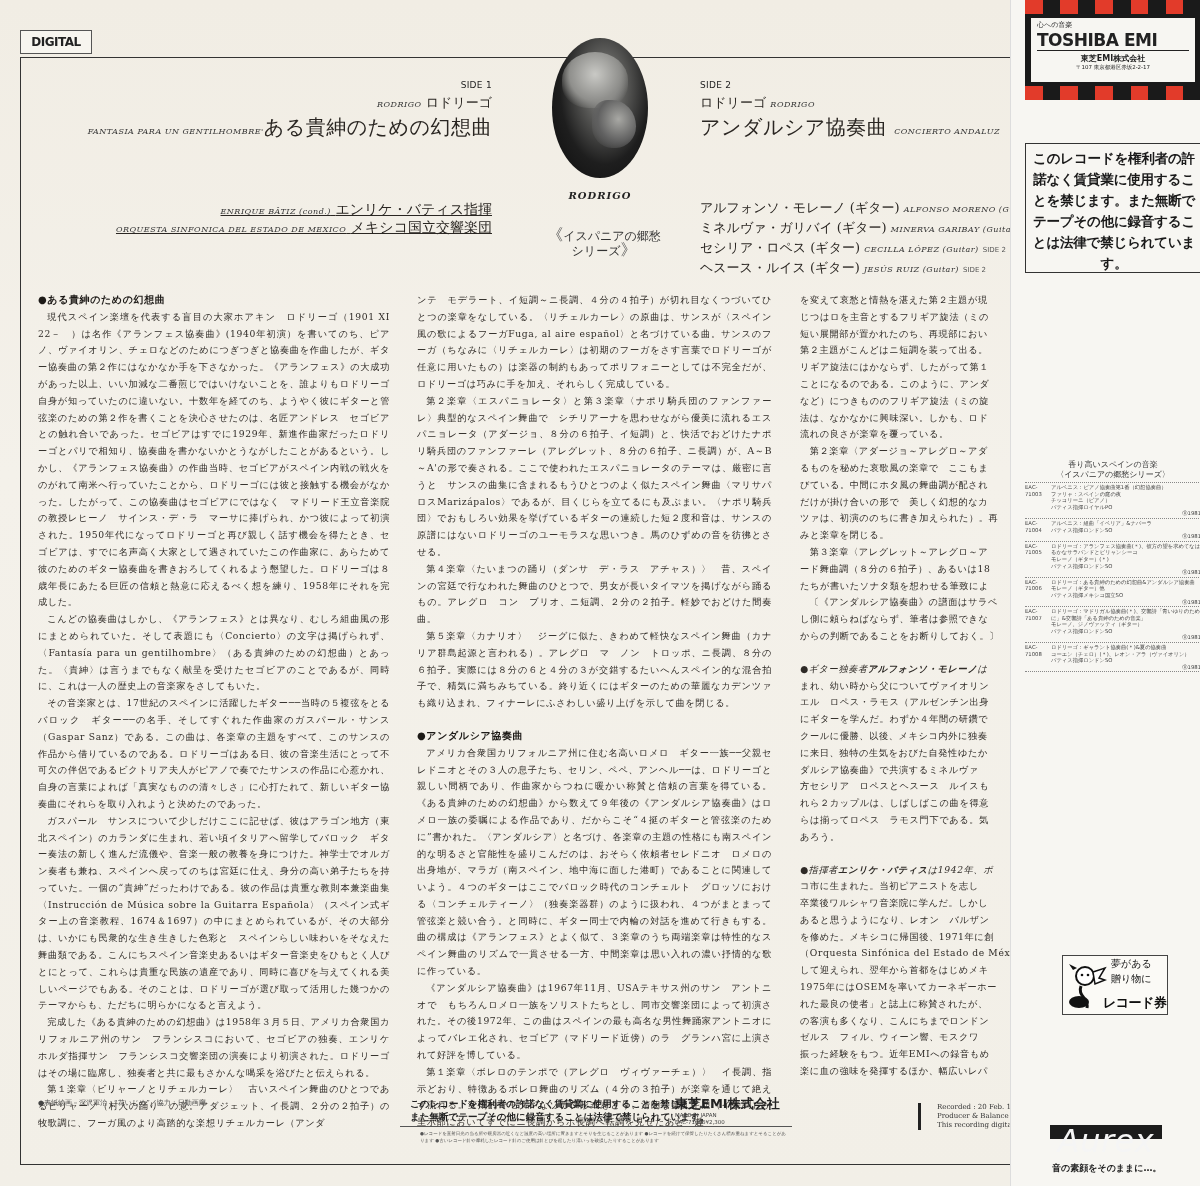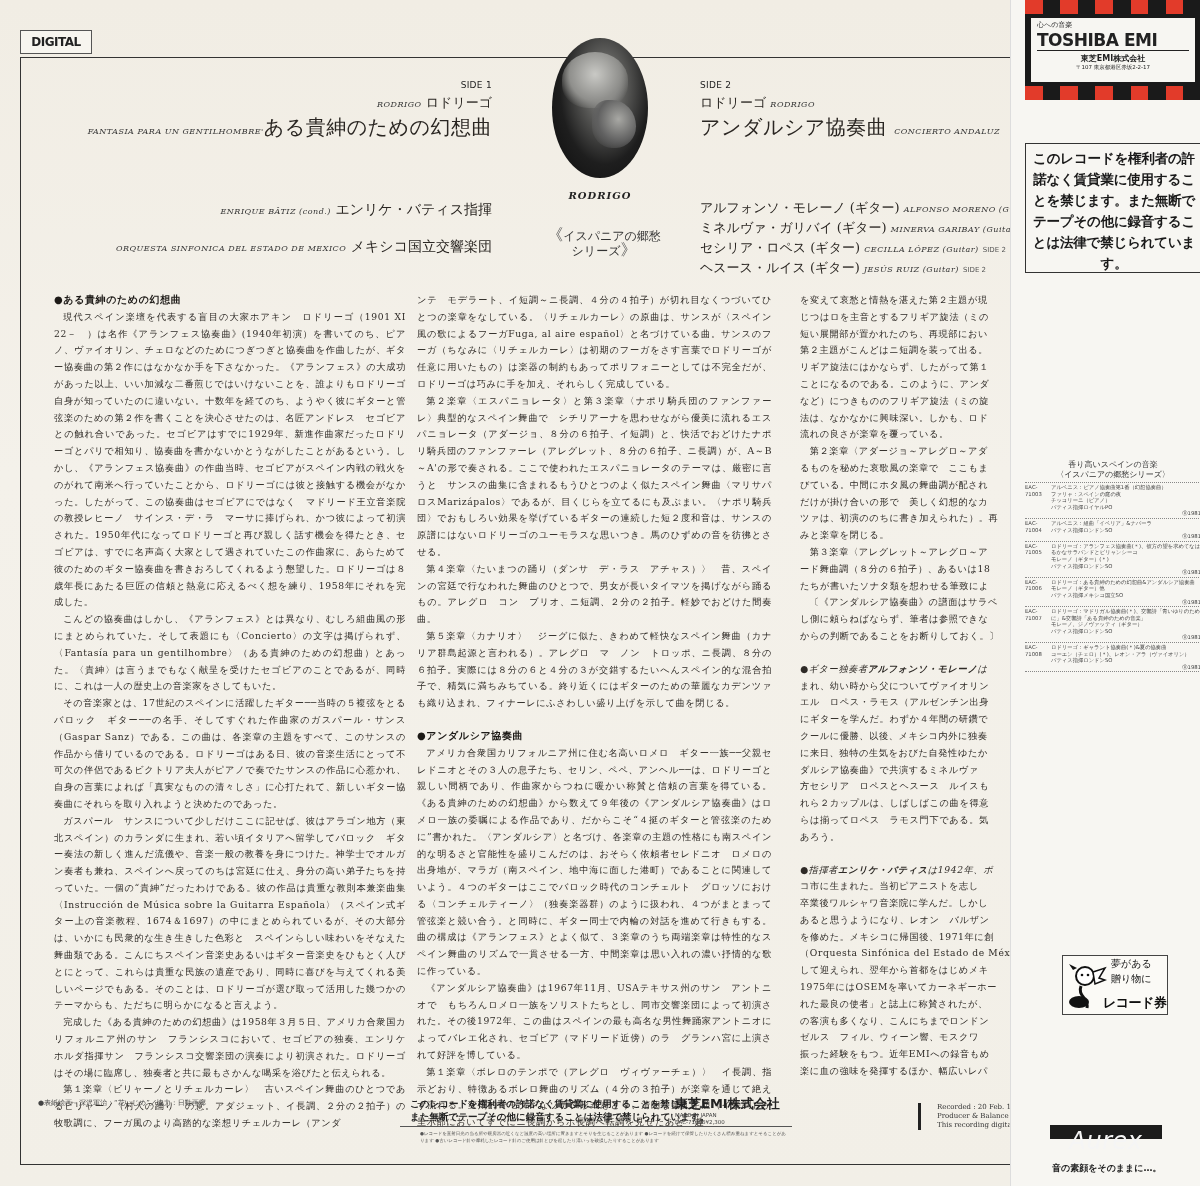--- a/index.html
+++ b/index.html
@@ -31,21 +31,21 @@
   .side-label {
     font-family: "DejaVu Sans", sans-serif; font-weight: normal; font-size: 9px;
     letter-spacing: 0.3px; color: #222;
   }
   .composer-line { font-size: 13px; margin-top: 4px; }
   .composer-line .en, .title-line .en, .credit .en, .performer .en {
     font-style: italic; font-size: 8px; letter-spacing: 0.5px; color: #333;
   }
   .title-line { font-size: 20px; margin-top: 2px; letter-spacing: 0.5px; }
   .side1 .credits { margin-top: 60px; }
-  .credit { font-size: 14px; margin-top: 19px; }
+  .credit { font-size: 14px; margin-top: 0; text-decoration: underline; }
 
   .portrait-wrap {
     position: absolute; left: 552px; top: 38px; width: 96px; text-align: center;
   }
   .portrait {
     width: 96px; height: 140px; border-radius: 50%;
     background: radial-gradient(ellipse at 55% 35%, #9a9a98 0%, #5a5a58 28%, #1e1e1e 60%, #0c0c0c 100%);
     position: relative; overflow: hidden;
   }
   .portrait::before {
@@ -67,21 +67,21 @@
 
   .side2 { position: absolute; left: 700px; top: 80px; width: 320px; white-space: nowrap; overflow: hidden; }
   .side2 .performers { margin-top: 58px; }
   .performer { font-size: 13px; line-height: 17px; }
   .performer .side-tag { font-family: "DejaVu Sans", sans-serif; font-size: 7px; color: #555; font-style: normal; }
 
   .notes {
     position: absolute; top: 292px; font-size: 9.2px; line-height: 16.8px; color: #2e2a26;
     text-align: justify; letter-spacing: 0.6px;
   }
-  .col1 { left: 54px; width: 352px; }
+  .col1 { left: 38px; width: 352px; }
   .col2 { left: 417px; width: 355px; }
   .col3 { left: 800px; width: 210px; overflow: hidden; white-space: nowrap; }
   .notes p { text-indent: 1em; }
   .notes .head {
     font-family: "DejaVu Sans", sans-serif; font-weight: bold; font-size: 10px; text-indent: 0;
     color: #1d1a17; margin-top: 0;
   }
   .notes .head.spaced { margin-top: 16px; }
   .notes .bio-head { text-indent: 0; margin-top: 16px; font-style: italic; }
   .notes .bio-head b { font-family: "DejaVu Sans", sans-serif; }
@@ -155,21 +155,21 @@
   .gift {
     position: absolute; left: 1062px; top: 955px; width: 106px; height: 60px; border: 1px solid #444;
     background: #fbfaf6; font-family: "DejaVu Sans", sans-serif; color: #111;
   }
   .gift-mascot { position: absolute; left: 4px; top: 6px; width: 40px; height: 50px; }
   .gift-text { position: absolute; left: 48px; top: 0; font-size: 10px; line-height: 15px; }
   .gift-ticket { position: absolute; left: 40px; top: 38px; font-size: 13px; font-weight: bold; letter-spacing: -0.5px; }
 
   .aurex {
     position: absolute; left: 1050px; top: 1125px; width: 112px; height: 14px; background: #1c1c1c;
-    color: #f5f5f5; font-family: "DejaVu Sans", sans-serif; font-size: 24px; font-style: italic;
+    color: #f5f5f5; font-family: "DejaVu Sans", sans-serif; font-size: 32px; font-style: italic;
     text-align: center; line-height: 32px; letter-spacing: 0.5px;
   }
   .aurex-tag {
     position: absolute; left: 1052px; top: 1162px; font-family: "DejaVu Sans", sans-serif; font-weight: bold;
     font-size: 9px; color: #222;
   }
 </style>
 </head>
 <body>
 

